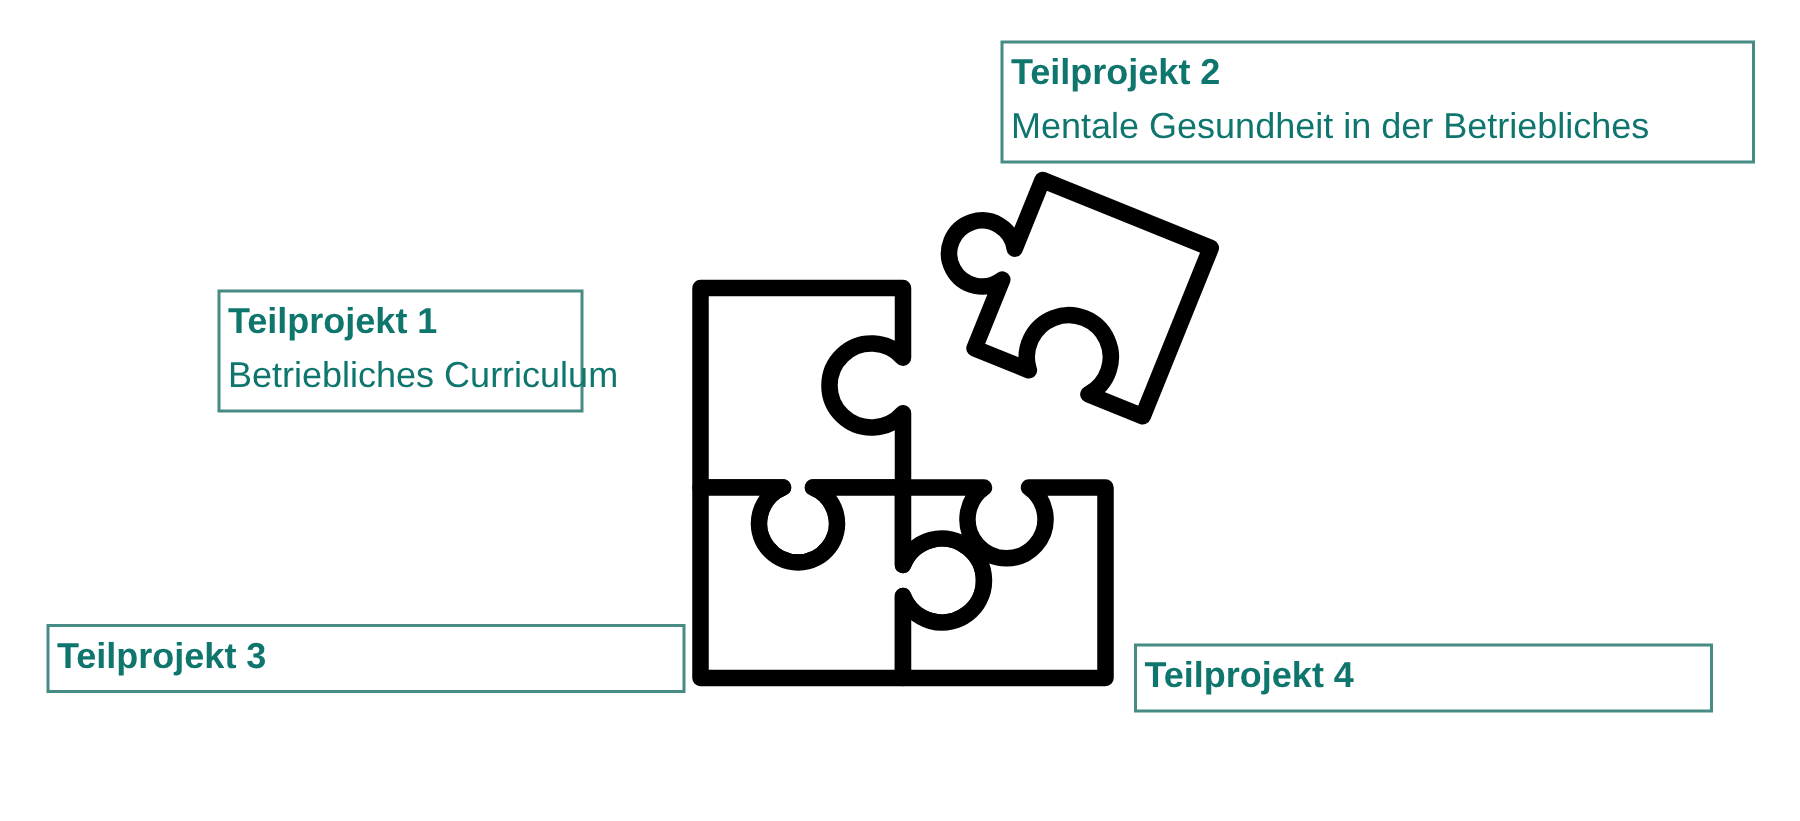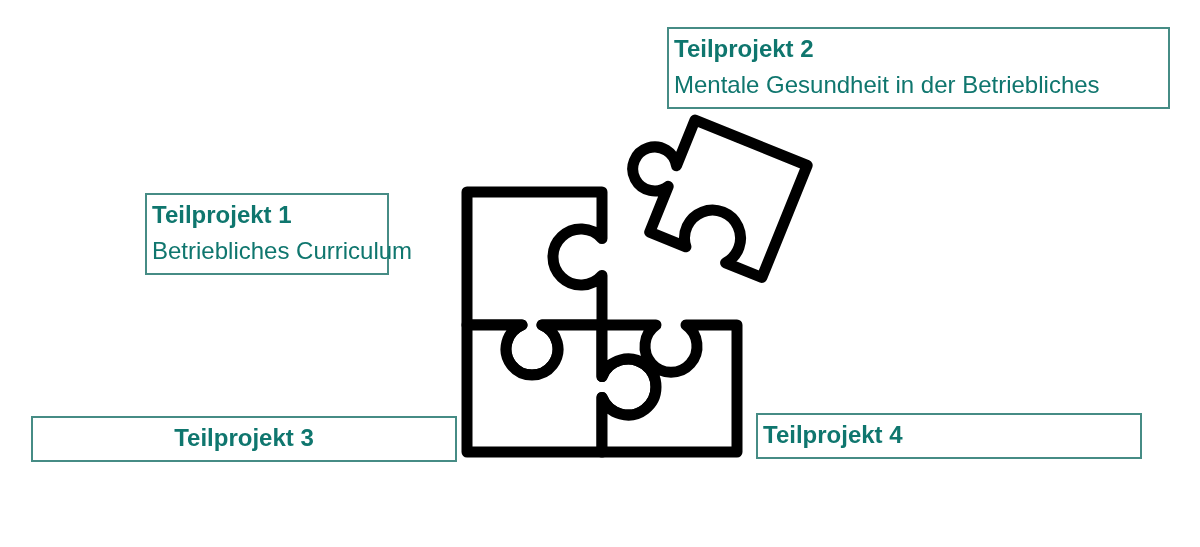--- a/index.html
+++ b/index.html
@@ -33,22 +33,22 @@
   .label-box .title{
     display:block;
     font-weight:bold;
   }
   .label-box .subtitle{
     display:block;
     font-weight:normal;
   }
   .box-1{left:145px;top:149px;width:244px;margin-top:44px;}
   .box-2{left:667px;top:27px;width:503px;}
-  .box-3{left:31px;top:416px;width:426px;text-align:center;}
-  .box-4{left:756px;top:413px;width:386px;}
+  .box-3{left:31px;top:416px;width:426px;}
+  .box-4{left:756px;top:429px;width:386px;}
 </style>
 </head>
 <body>
 
 <div class="canvas">
 
   <svg class="puzzle-svg" viewBox="0 0 1200 547" xmlns="http://www.w3.org/2000/svg" fill="#ffffff" stroke="#000000" stroke-width="11" stroke-linejoin="round" stroke-linecap="round">
 
     <path d="M467,192 H602 V238.5 A28 28 0 1 0 602,275.5 V325 H542 A26 26 0 1 1 522,325 H467 Z"></path>
 

